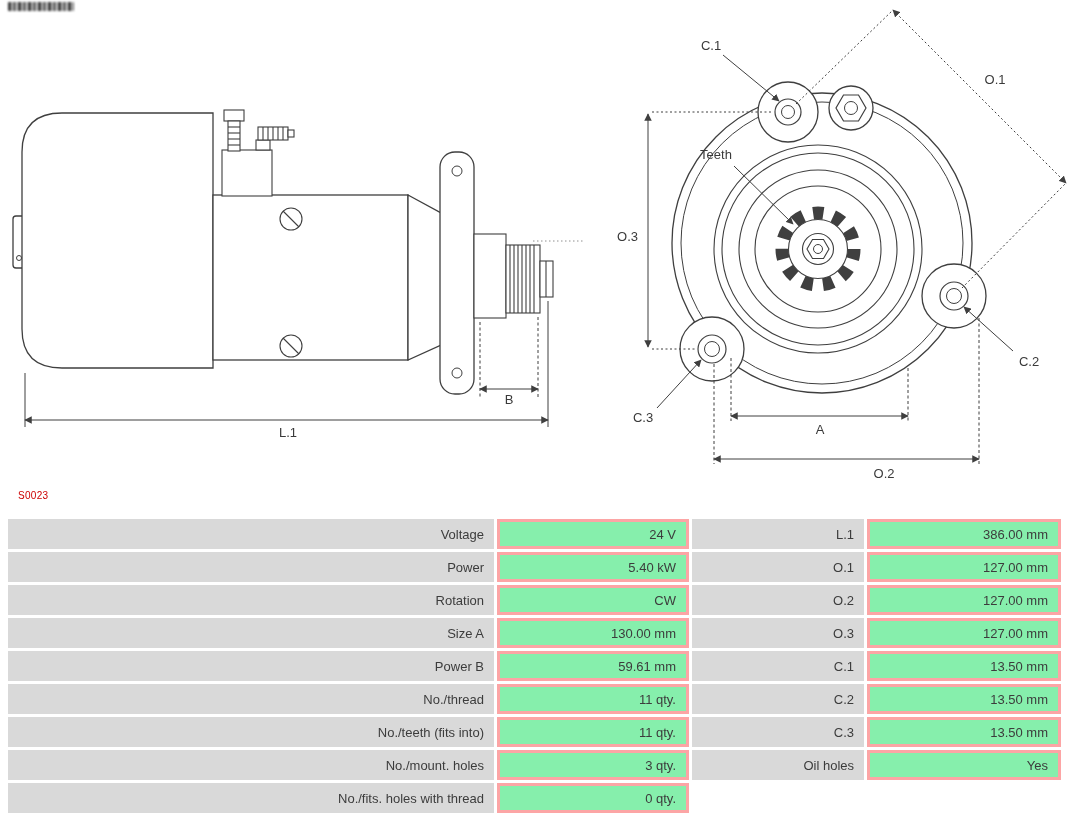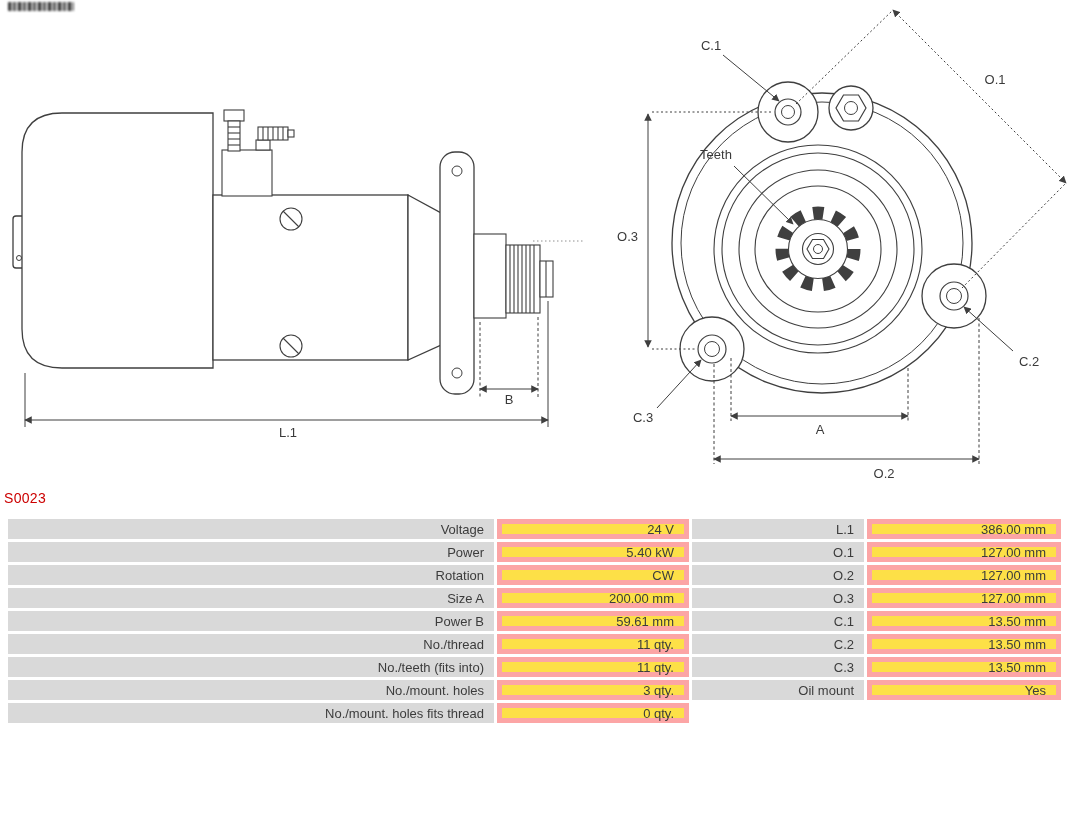--- a/index.html
+++ b/index.html
@@ -7,29 +7,29 @@
     font-family: "Liberation Sans", sans-serif; }
   .page { position: relative; width: 1080px; height: 819px; overflow: hidden; background:#fff; }
 
   .logo { position: absolute; left: 8px; top: 2px; width: 66px; height: 9px;
     background: repeating-linear-gradient(90deg,#3a3a3a 0 3px,#b9b9b9 3px 5px,#6a6a6a 5px 8px,#cfcfcf 8px 10px);
     filter: blur(1.1px); border-radius: 1px; }
 
   svg.drawings { position: absolute; left: 0; top: 0; }
   svg.drawings text { font-family: "Liberation Sans", sans-serif; font-size: 13px; fill: #3a3a3a; }
 
-  .code { position: absolute; left: 4px; top: 490px; color: #cc0000; font-size: 14px; letter-spacing: .3px; }
+  .code { position: absolute; left: 18px; top: 490px; color: #cc0000; font-size: 10px; letter-spacing: .3px; }
 
   .spec-table { position: absolute; left: 8px; top: 519px; display: grid;
     grid-template-columns: 486px 192px 172px 194px; gap: 3px; }
   .row { display: contents; }
-  .cell { height: 20px; font-size: 13px; color: #3c3c3c;
+  .cell { height: 30px; font-size: 13px; color: #3c3c3c;
     display: flex; align-items: center; justify-content: flex-end; padding-right: 10px; }
   .cell.label { background: #d9d9d9; }
-  .cell.value { background: #fde047; border: 5px solid #fca5a5; }
+  .cell.value { background: #86efac; border: 3px solid #fca5a5; }
   .cell.blank { background: transparent; border: none; }
 </style>
 </head>
 <body>
 
 <div class="page">
 
   <div class="logo"></div>
 
   <svg class="drawings" width="1080" height="512" viewBox="0 0 1080 512">
@@ -218,21 +218,21 @@
       <div class="cell value">127.00 mm</div>
     </div>
     <div class="row">
       <div class="cell label">Rotation</div>
       <div class="cell value">CW</div>
       <div class="cell label">O.2</div>
       <div class="cell value">127.00 mm</div>
     </div>
     <div class="row">
       <div class="cell label">Size A</div>
-      <div class="cell value">200.00 mm</div>
+      <div class="cell value">130.00 mm</div>
       <div class="cell label">O.3</div>
       <div class="cell value">127.00 mm</div>
     </div>
     <div class="row">
       <div class="cell label">Power B</div>
       <div class="cell value">59.61 mm</div>
       <div class="cell label">C.1</div>
       <div class="cell value">13.50 mm</div>
     </div>
     <div class="row">
@@ -243,24 +243,24 @@
     </div>
     <div class="row">
       <div class="cell label">No./teeth (fits into)</div>
       <div class="cell value">11 qty.</div>
       <div class="cell label">C.3</div>
       <div class="cell value">13.50 mm</div>
     </div>
     <div class="row">
       <div class="cell label">No./mount. holes</div>
       <div class="cell value">3 qty.</div>
-      <div class="cell label">Oil mount</div>
+      <div class="cell label">Oil holes</div>
       <div class="cell value">Yes</div>
     </div>
     <div class="row">
-      <div class="cell label">No./mount. holes fits thread</div>
+      <div class="cell label">No./fits. holes with thread</div>
       <div class="cell value">0 qty.</div>
       <div class="cell blank"></div>
       <div class="cell blank"></div>
     </div>
   </div>
 
 </div>
 
 </body></html>

